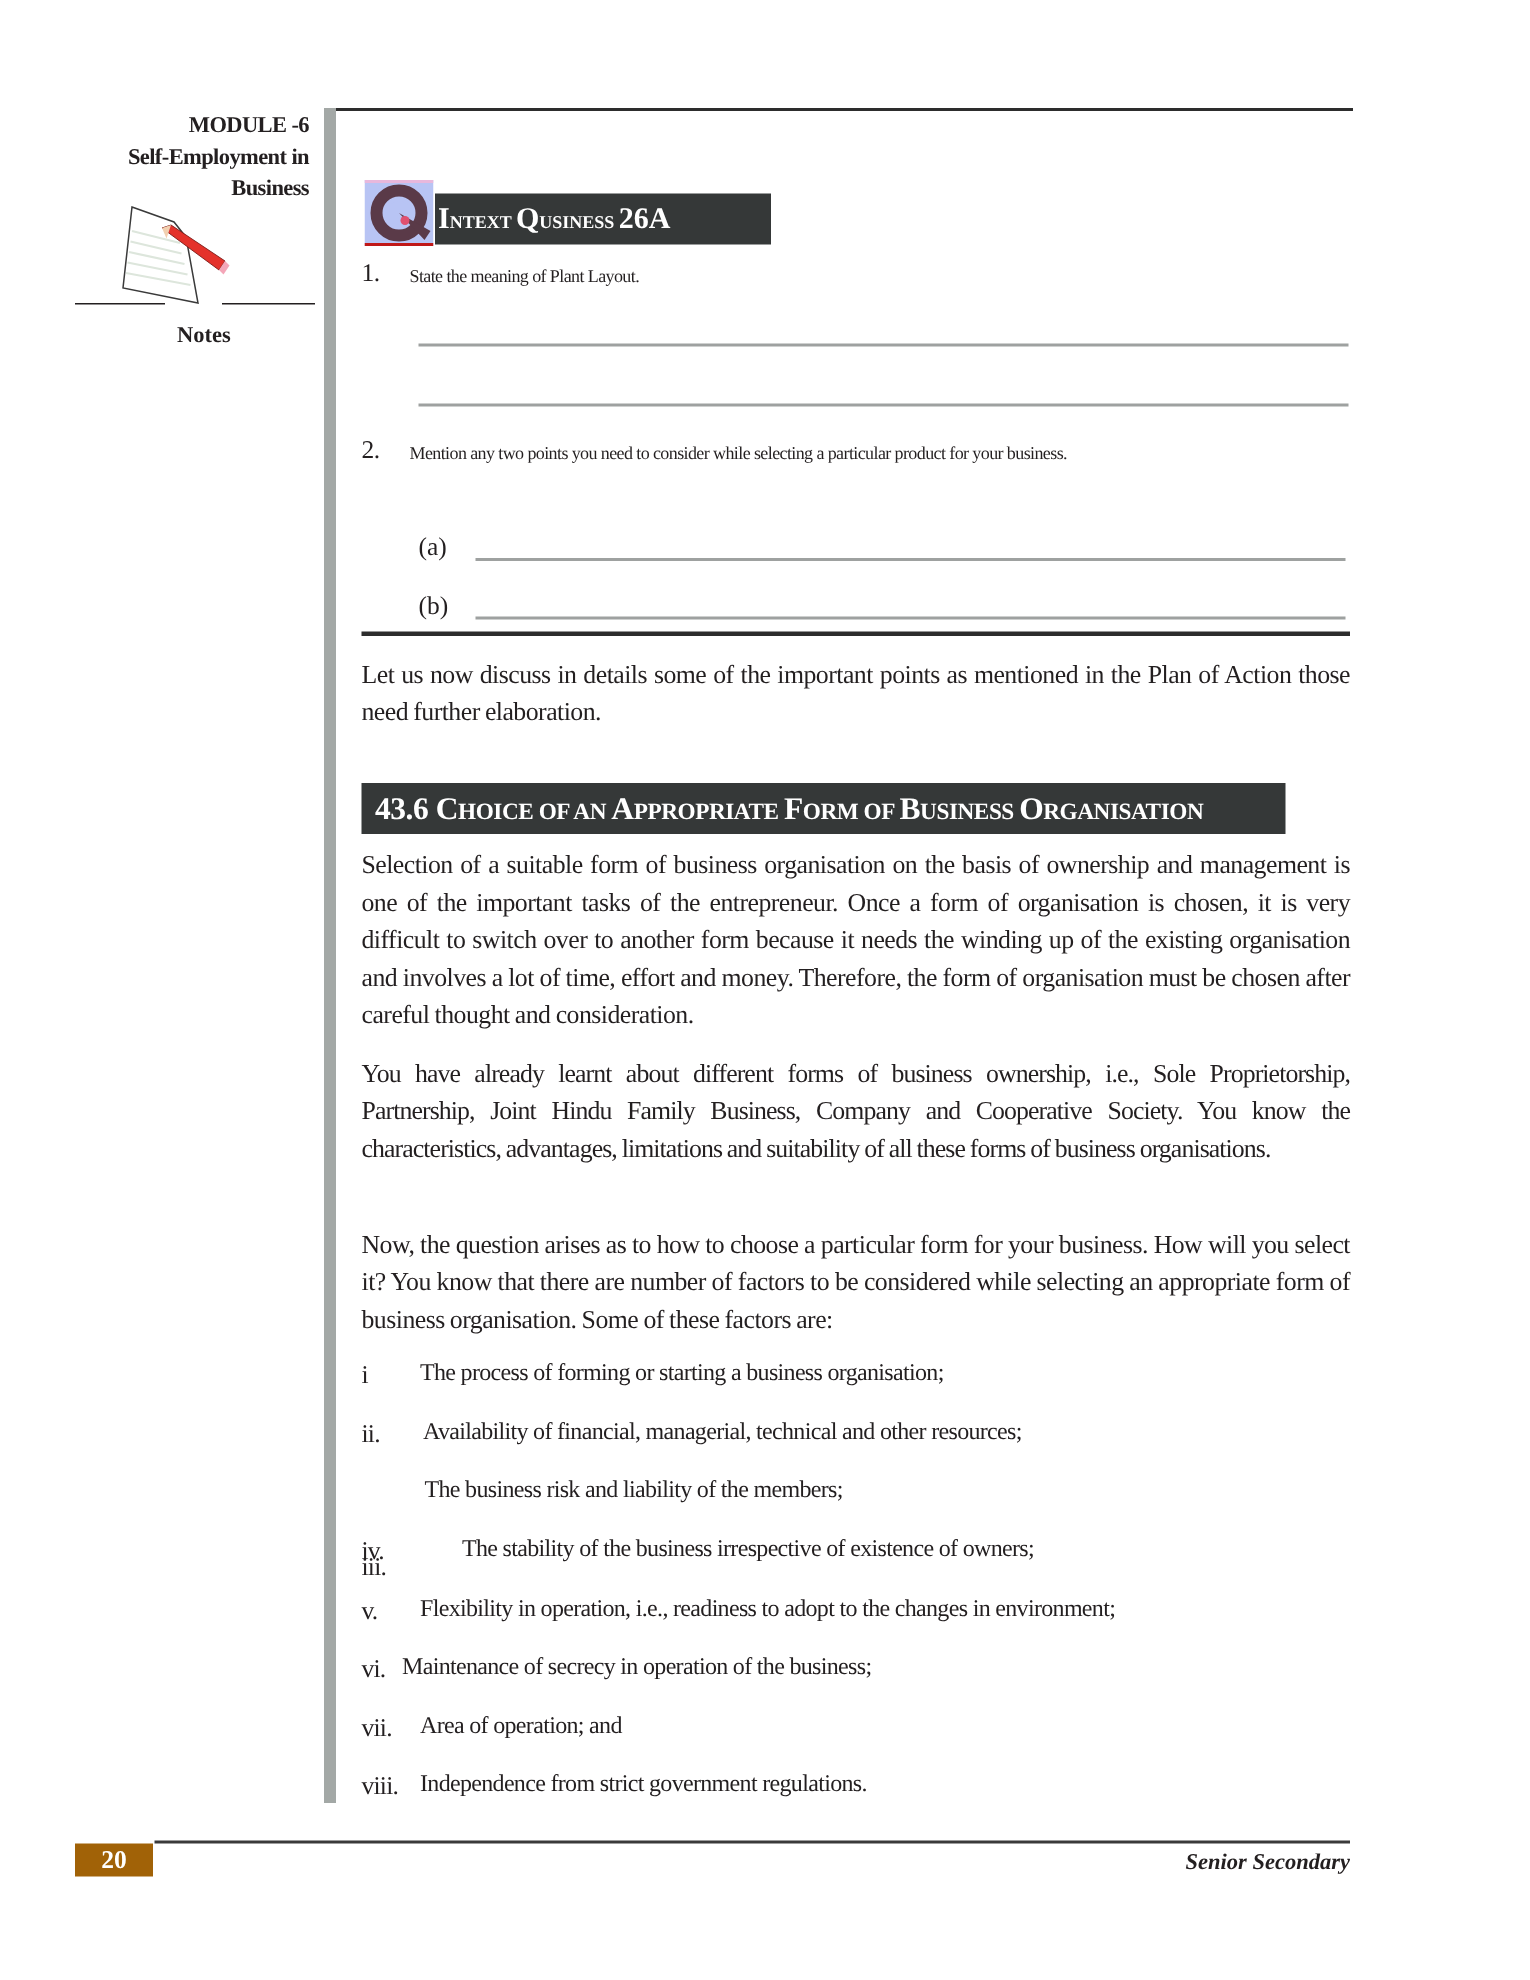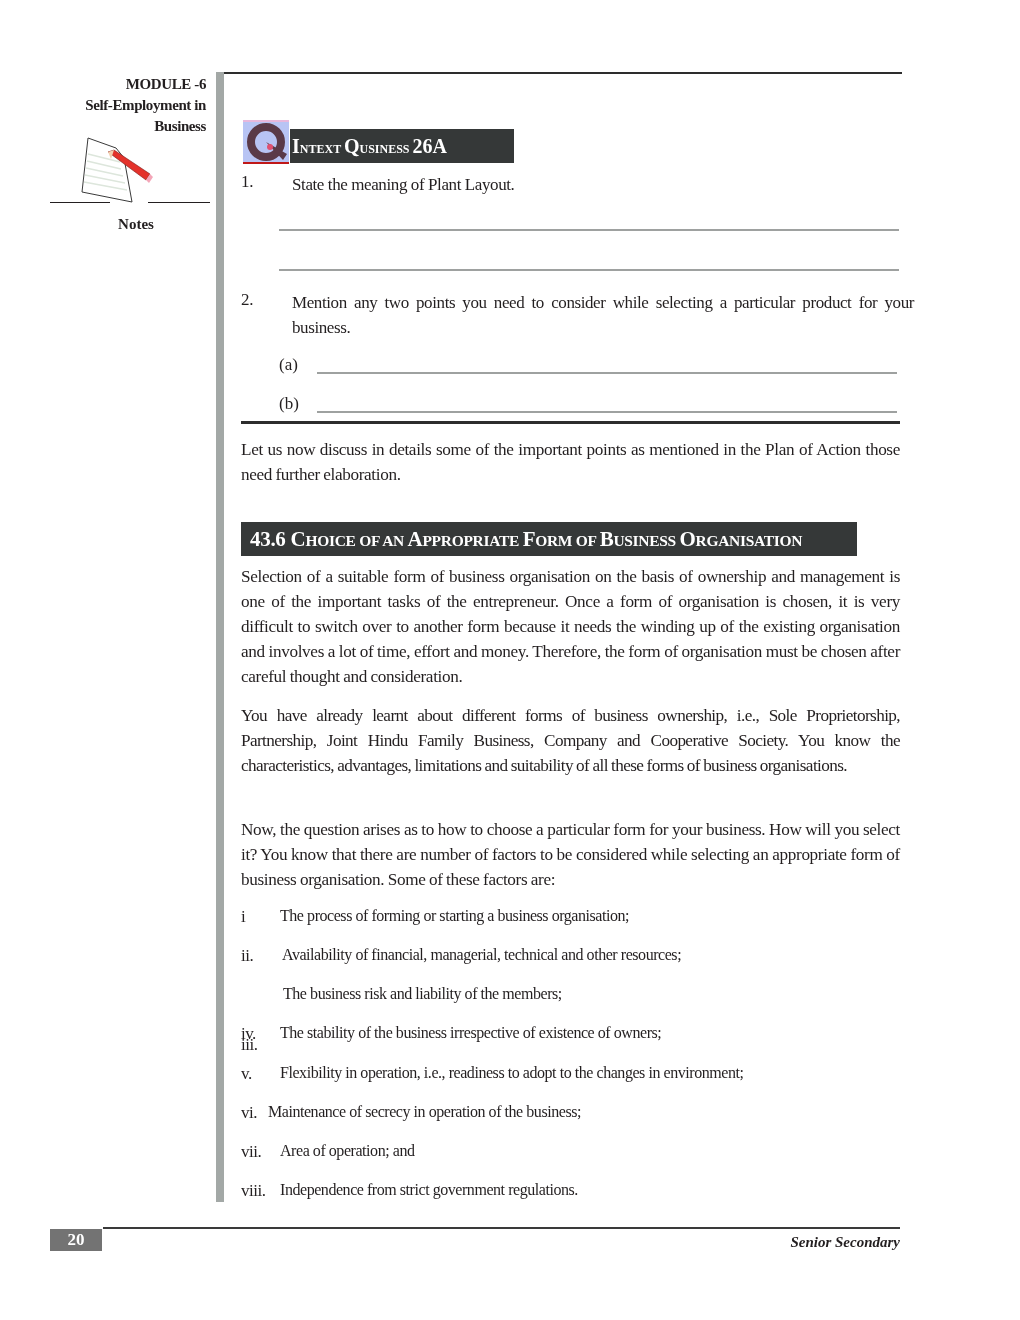--- a/index.html
+++ b/index.html
@@ -27,21 +27,21 @@
     
     .intext-icon { left: 243px; top: 120px; width: 46px; height: 44px; }
     .intext-banner {
       left: 290px; top: 129px; height: 34px; padding: 0 12px 0 2px;
       background: #353838; color: #ffffff; font-weight: bold; font-size: 20px;
       line-height: 34px; box-sizing: border-box; width: 224px; white-space: nowrap;
     }
     .sc-small { font-size: 12px; }
 
     .q-num { left: 241px; font-size: 17px; letter-spacing: -0.3px; }
-    .q-text { left: 292px; width: 622px; font-size: 17px; line-height: 25px; letter-spacing: -0.4px; }
+    .q-text { left: 273px; width: 622px; font-size: 12px; line-height: 25px; letter-spacing: -0.4px; }
     .answer-line { height: 2px; background: #9ea1a0; }
     .sub-label { left: 279px; font-size: 17px; }
 
     .thick-rule { left: 241px; top: 421px; width: 659px; height: 3px; background: #2d2d2d; }
 
     .para {
       left: 241px; width: 659px; font-size: 17.2px; line-height: 25px;
       text-align: justify; letter-spacing: -0.35px; word-spacing: -0.5px;
     }
     .section-banner {
@@ -51,21 +51,21 @@
       letter-spacing: -0.3px;
     }
     .section-banner .sc-small { font-size: 15.5px; }
 
     .factor-num { left: 241px; font-size: 17px; letter-spacing: -0.5px; }
     .factor-text { left: 280px; font-size: 16px; letter-spacing: -0.45px; white-space: nowrap; }
 
     
     .footer-rule { left: 103px; top: 1227px; width: 797px; height: 2px; background: #3a3a3a; }
     .page-box {
-      left: 50px; top: 1229px; width: 52px; height: 22px; background: #737373;
+      left: 50px; top: 1229px; width: 52px; height: 22px; background: #a16207;
       color: #fff; font-weight: bold; font-size: 17px; text-align: center; line-height: 22px;
     }
     .footer-right {
       right: 120px; top: 1234px; font-style: italic; font-weight: bold; font-size: 15px;
     }
   </style>
 </head>
 <body>
 
 <div class="abs module-header">
@@ -129,21 +129,21 @@
   <div class="abs factor-num" style="top:907px;">i</div>
   <div class="abs factor-text" style="top:907px;">The process of forming or starting a business organisation;</div>
 
   <div class="abs factor-num" style="top:946px;">ii.</div>
   <div class="abs factor-text" style="top:946px; left:282px;">Availability of financial, managerial, technical and other resources;</div>
 
   <div class="abs factor-num" style="top:1035px;">iii.</div>
   <div class="abs factor-text" style="top:985px; left:283px;font-family:Liberation Serif, serif;">The business risk and liability of the members;</div>
 
   <div class="abs factor-num" style="top:1024px;">iv.</div>
-  <div class="abs factor-text" style="top:1024px;">The stability of the business irrespective of existence of owners;</div>
+  <div class="abs factor-text" style="top:1024px;margin-left:28px;">The stability of the business irrespective of existence of owners;</div>
 
   <div class="abs factor-num" style="top:1064px;">v.</div>
   <div class="abs factor-text" style="top:1064px;">Flexibility in operation, i.e., readiness to adopt to the changes in environment;</div>
 
   <div class="abs factor-num" style="top:1103px;">vi.</div>
   <div class="abs factor-text" style="top:1103px; left:268px;">Maintenance of secrecy in operation of the business;</div>
 
   <div class="abs factor-num" style="top:1142px;">vii.</div>
   <div class="abs factor-text" style="top:1142px;">Area of operation; and</div>
 

